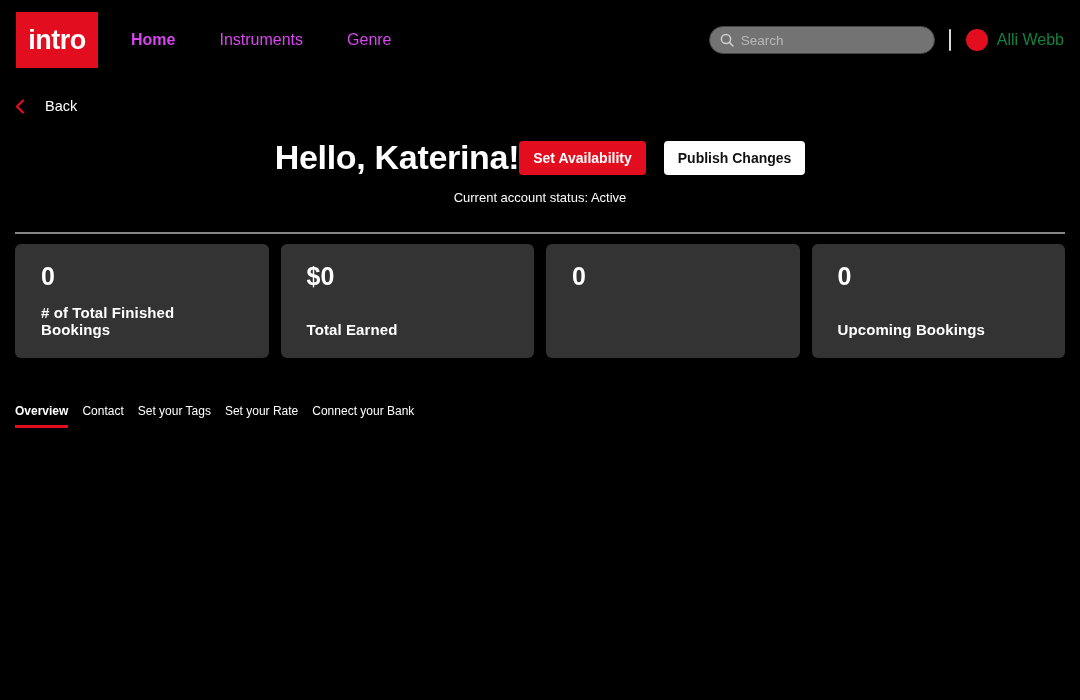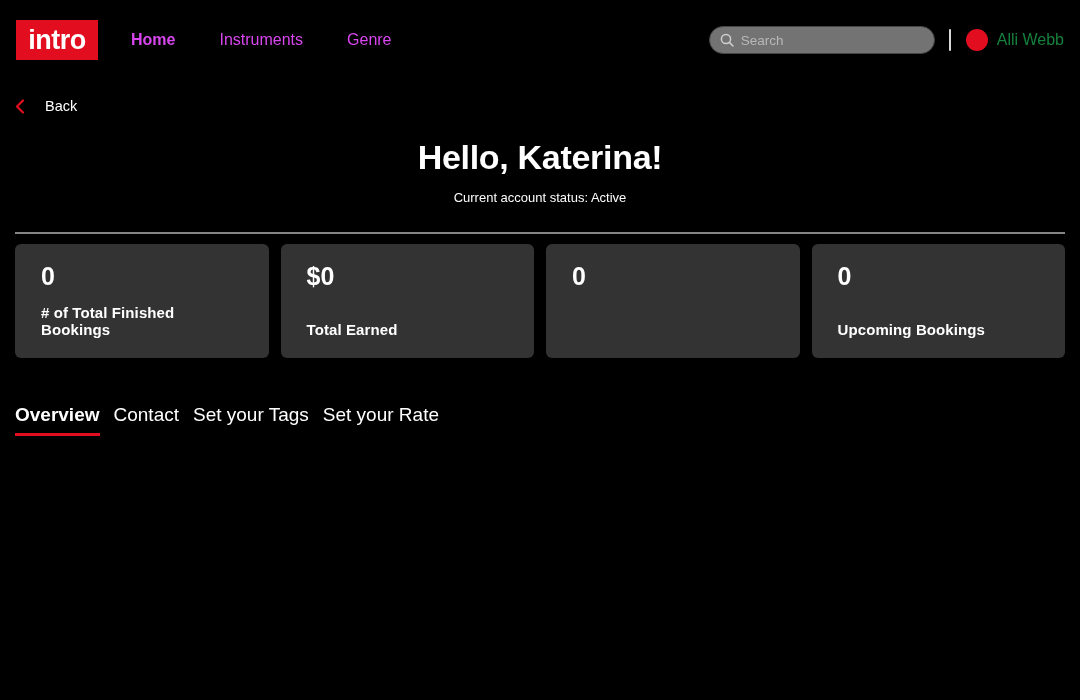--- a/index.html
+++ b/index.html
@@ -13,21 +13,21 @@
 
   
   .header {
     display: flex;
     align-items: center;
     height: 80px;
     padding: 0 16px;
   }
   .logo {
     width: 82px;
-    height: 40px;
+    height: 56px;
     background: var(--red);
     color: #fff;
     font-size: 27px;
     font-weight: 700;
     letter-spacing: -0.5px;
     display: flex;
     align-items: center;
     justify-content: center;
     cursor: pointer;
   }
@@ -147,21 +147,21 @@
   .card-value { font-size: 25px; font-weight: 700; }
   .card-label { font-size: 15px; font-weight: 700; letter-spacing: 0.1px; }
 
   .tabs {
     margin-top: 46px;
     display: flex;
     align-items: flex-start;
     gap: 14px;
   }
   .tab {
-    font-size: 19px;
+    font-size: 12px;
     color: #fff;
     padding: 0 0 7px 0;
     border-bottom: 3px solid transparent;
     cursor: pointer;
     white-space: nowrap;
   }
   .tab.active { font-weight: 700; border-bottom-color: var(--red); }
 
   :root { --red: #e20e1f; }
 </style>
@@ -194,20 +194,24 @@
 
   <div class="back-row">
     <svg width="10" height="15" viewBox="0 0 10 15">
       <polyline points="8,1.5 2,7.5 8,13.5" fill="none" stroke="#e20e1f" stroke-width="2.2" stroke-linecap="round" stroke-linejoin="round"></polyline>
     </svg>
     <span class="back-label">Back</span>
   </div>
 
   <div class="title-row">
     <h1 class="page-title">Hello, Katerina!</h1>
+    <div class="actions">
+      <button class="btn btn-red">Set Availability</button>
+      <button class="btn btn-white">Publish Changes</button>
+    </div>
   </div>
 
   <div class="status-text">Current account status: Active</div>
 
   <hr class="divider">
 
 
   <div class="cards">
     <div class="card">
       <div class="card-value">0</div>
@@ -224,15 +228,16 @@
       <div class="card-value">0</div>
       <div class="card-label">Upcoming Bookings</div>
     </div>
   </div>
 
   <div class="tabs">
     <span class="tab active">Overview</span>
     <span class="tab">Contact</span>
     <span class="tab">Set your Tags</span>
     <span class="tab">Set your Rate</span>
+    <span class="tab">Connect your Bank</span>
   </div>
 
 </div>
 
 </body></html>

